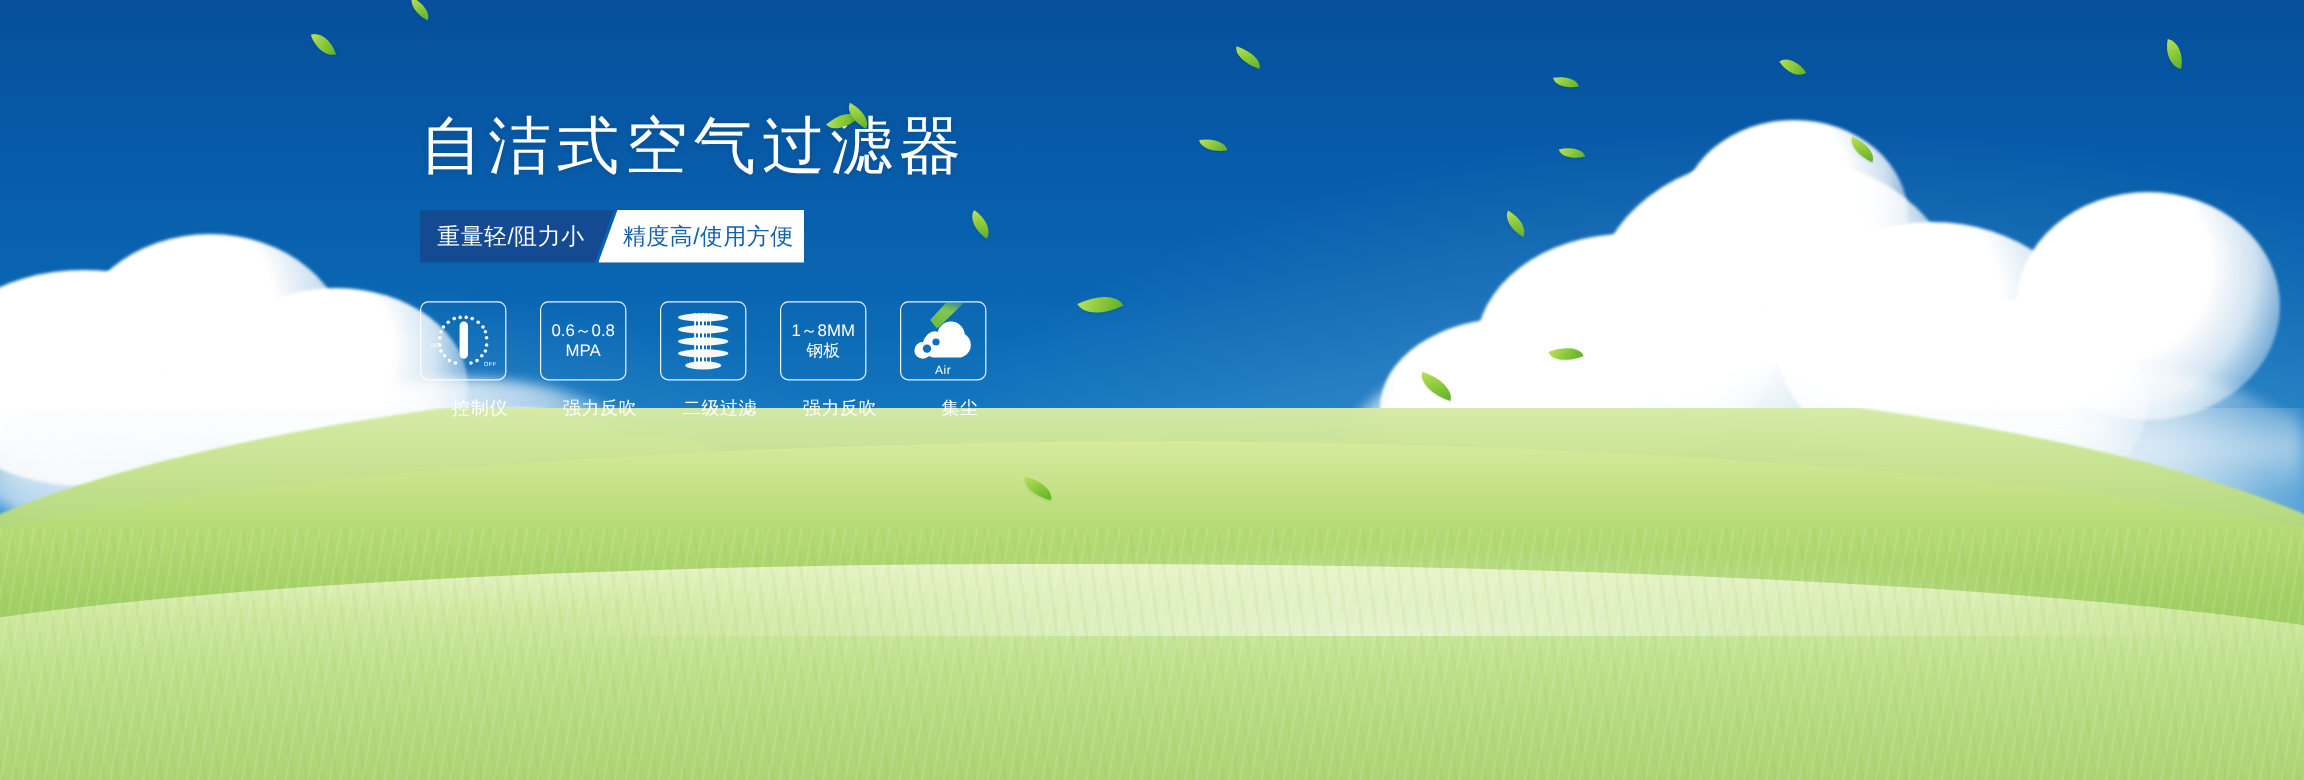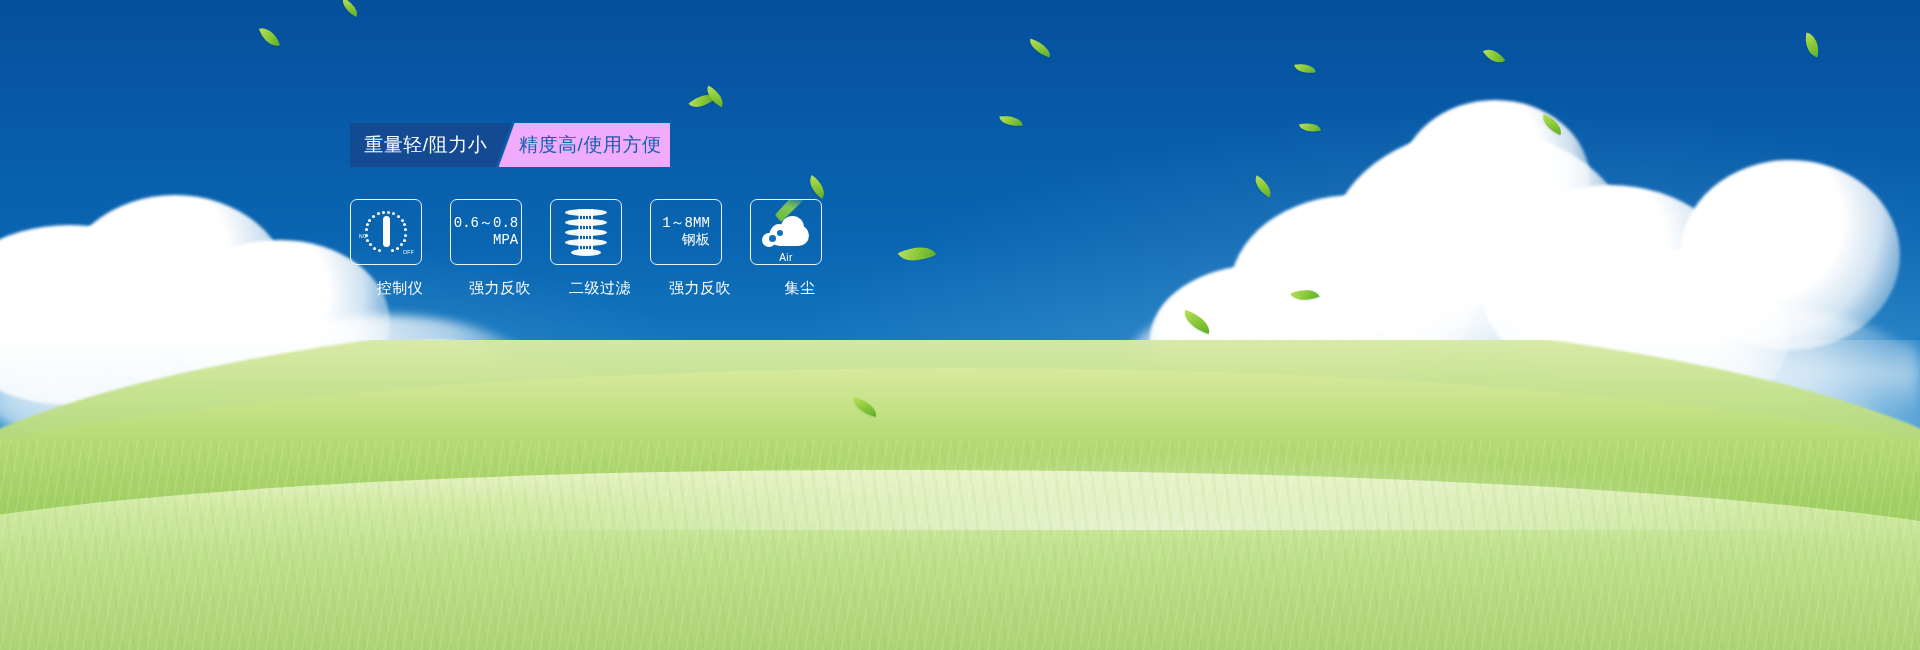--- a/index.html
+++ b/index.html
@@ -118,37 +118,37 @@
     display:flex; align-items:center; justify-content:center;
     font-size:19px; letter-spacing:.5px; position:relative;
   }
   .tag-primary {
     background:#134a92; color:#ffffff;
     width:162px;
     clip-path:polygon(0 0, 100% 0, calc(100% - 16px) 100%, 0 100%);
     padding-right:10px;
   }
   .tag-secondary {
-    background:#f0abfc; color:#1161ad;
+    background:#ffffff; color:#1161ad;
     width:172px; margin-left:-13px;
     clip-path:polygon(16px 0, 100% 0, 100% 100%, 0 100%);
     padding-left:12px;
   }
 
   .features { display:flex; gap:28px; margin-top:32px; }
   .feature { width:72px; display:flex; flex-direction:column; align-items:center; }
   .fbox {
     width:72px; height:66px;
     border:1.6px solid rgba(255,255,255,.92);
     border-radius:7px;
     display:flex; flex-direction:column;
     align-items:center; justify-content:center;
     color:#ffffff; position:relative; overflow:hidden;
   }
-  .fbox-text { font-size:14px; line-height:1.25; text-align:right; white-space:pre-line;font-family:Liberation Mono, monospace; }
+  .fbox-text { font-size:14px; line-height:1.25; text-align:center; white-space:pre-line; }
   .fcap { margin-top:14px; font-size:15px; color:#ffffff; white-space:nowrap; letter-spacing:.5px;margin-left:28px; }
 
   
   .gauge { position:relative; width:52px; height:50px; }
   .gauge .dot {
     position:absolute; width:3px; height:3px; border-radius:50%;
     background:#fff; left:0; top:0;
   }
   .gauge .needle {
     position:absolute; left:50%; top:9px; margin-left:-3.5px;
@@ -259,20 +259,21 @@
     <div class="leaf" style="left:852px;  top:400px; width:26px; height:14px; transform:rotate(14deg);"></div>
   </div>
 
   <div class="content">
 
     <div class="title-sprout">
       <div class="leaf" style="left:10px; top:6px;  width:24px; height:14px; transform:rotate(-42deg);"></div>
       <div class="leaf" style="left:24px; top:2px;  width:22px; height:13px; transform:rotate(28deg);"></div>
     </div>
 
+    <h1 class="title">自洁式空气过滤器</h1>
 
     <div class="tags">
       <div class="tag tag-primary">重量轻/阻力小</div>
       <div class="tag tag-secondary">精度高/使用方便</div>
     </div>
 
     <div class="features">
 
       <div class="feature">
         <div class="fbox">

